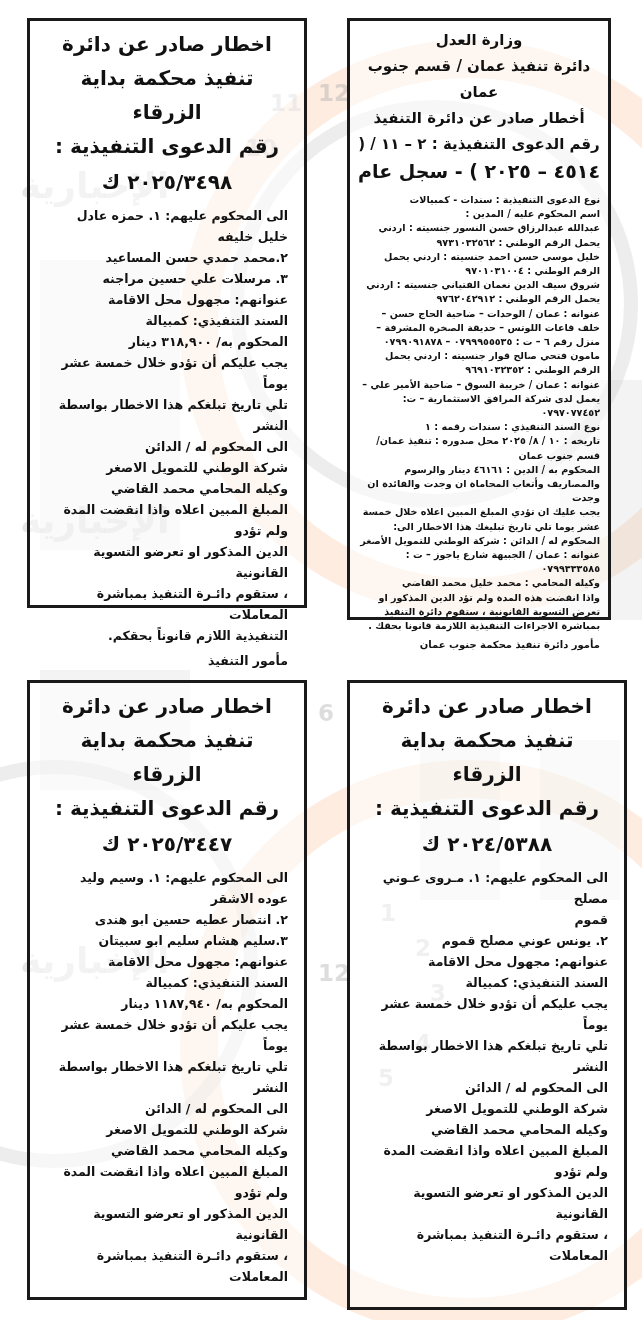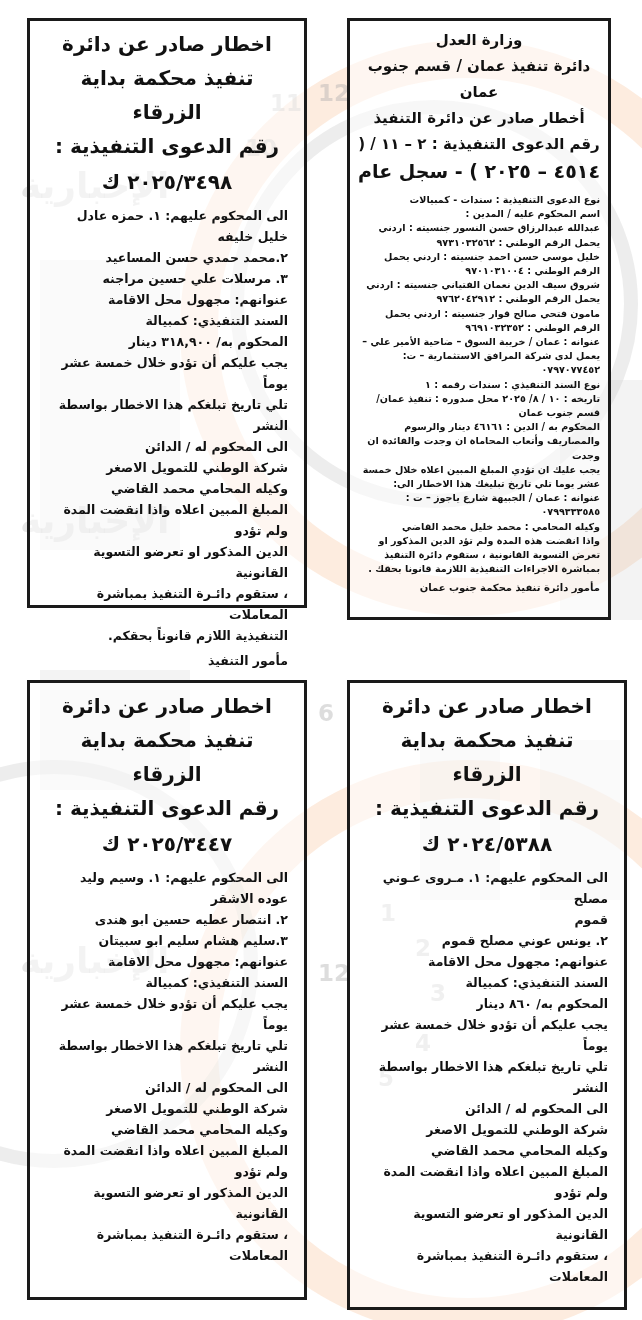--- a/index.html
+++ b/index.html
@@ -95,44 +95,47 @@
   <div class="tr-head">عمان</div>
   <div class="tr-head">أخطار صادر عن دائرة التنفيذ</div>
   <div class="tr-head">رقم الدعوى التنفيذية : ٢ – ١١ / (</div>
   <div class="tr-num">٤٥١٤ – ٢٠٢٥ ) - سجل عام</div>
   <div class="tr-body">
     <div>نوع الدعوى التنفيذية : سندات - كمبيالات</div>
     <div>اسم المحكوم عليه / المدين :</div>
     <div>عبدالله عبدالرزاق حسن النسور جنسيته : اردني يحمل الرقم الوطني : ٩٧٣١٠٣٢٥٦٢</div>
     <div>خليل موسى حسن احمد جنسيته : اردني يحمل الرقم الوطني : ٩٧٠١٠٣١٠٠٤</div>
     <div>شروق سيف الدين نعمان الفتياني جنسيته : اردني يحمل الرقم الوطني : ٩٧٦٢٠٤٢٩١٢</div>
+    <div>عنوانه : عمان / الوحدات – ضاحية الحاج حسن – خلف قاعات اللوتس – حديقة الصخرة المشرفة – منزل رقم ٦ – ت : ٠٧٩٩٩٥٥٥٣٥ – ٠٧٩٩٠٩١٨٧٨</div>
     <div>مامون فتحي صالح قوار جنسيته : اردني يحمل الرقم الوطني : ٩٦٩١٠٣٢٣٥٢</div>
     <div>عنوانه : عمان / خريبة السوق – ضاحية الأمير علي – يعمل لدى شركة المرافق الاستثمارية – ت: ٠٧٩٧٠٧٧٤٥٢</div>
     <div>نوع السند التنفيذي : سندات رقمه : ١</div>
     <div>تاريخه : ١٠ / ٨/ ٢٠٢٥ محل صدوره : تنفيذ عمان/ قسم جنوب عمان</div>
     <div>المحكوم به / الدين : ٤٦١٦١ دينار والرسوم والمصاريف وأتعاب المحاماة ان وجدت والفائدة ان وجدت</div>
     <div>يجب عليك ان تؤدي المبلغ المبين اعلاه خلال خمسة عشر يوما تلي تاريخ تبليغك هذا الاخطار الى:</div>
+    <div>المحكوم له / الدائن : شركة الوطني للتمويل الأصغر</div>
     <div>عنوانه : عمان / الجبيهة شارع ياجوز – ت : ٠٧٩٩٣٣٣٥٨٥</div>
     <div>وكيله المحامي : محمد خليل محمد القاضي</div>
     <div>واذا انقضت هذه المدة ولم تؤد الدين المذكور او تعرض التسوية القانونية ، ستقوم دائرة التنفيذ بمباشرة الاجراءات التنفيذية اللازمة قانونا بحقك .</div>
   </div>
   <div class="tr-sign">مأمور دائرة تنفيذ محكمة جنوب عمان</div>
 </div>
 
 <div class="notice n-bl">
   <div class="big-head">اخطار صادر عن دائرة</div>
   <div class="big-head">تنفيذ محكمة بداية</div>
   <div class="big-head">الزرقاء</div>
   <div class="big-head">رقم الدعوى التنفيذية :</div>
   <div class="big-num">٢٠٢٥/٣٤٤٧ ك</div>
   <div class="line">الى المحكوم عليهم: ١. وسيم وليد عوده الاشقر</div>
   <div class="line">٢. انتصار عطيه حسين ابو هندى</div>
   <div class="line">٣.سليم هشام سليم ابو سبيتان</div>
   <div class="line">عنوانهم: مجهول محل الاقامة</div>
   <div class="line">السند التنفيذي: كمبيالة</div>
+  <div class="line">المحكوم به/ ١١٨٧,٩٤٠ دينار</div>
   <div class="line">يجب عليكم أن تؤدو خلال خمسة عشر يوماً</div>
   <div class="line">تلي تاريخ تبلغكم هذا الاخطار بواسطة النشر</div>
   <div class="line">الى المحكوم له / الدائن</div>
   <div class="line">شركة الوطني للتمويل الاصغر</div>
   <div class="line">وكيله المحامي محمد القاضي</div>
   <div class="line">المبلغ المبين اعلاه واذا انقضت المدة ولم تؤدو</div>
   <div class="line">الدين المذكور او تعرضو التسوية القانونية</div>
   <div class="line">، ستقوم دائـرة التنفيذ بمباشرة المعاملات</div>
 
 </div>
@@ -141,21 +144,20 @@
   <div class="big-head">اخطار صادر عن دائرة</div>
   <div class="big-head">تنفيذ محكمة بداية</div>
   <div class="big-head">الزرقاء</div>
   <div class="big-head">رقم الدعوى التنفيذية :</div>
   <div class="big-num">٢٠٢٤/٥٣٨٨ ك</div>
   <div class="line">الى المحكوم عليهم: ١. مـروى عـوني مصلح</div>
   <div class="line">قموم</div>
   <div class="line">٢. يونس عوني مصلح قموم</div>
   <div class="line">عنوانهم: مجهول محل الاقامة</div>
   <div class="line">السند التنفيذي: كمبيالة</div>
-  <div class="line">المحكوم به/ ٨٦٠ دينار</div>
   <div class="line">يجب عليكم أن تؤدو خلال خمسة عشر يوماً</div>
   <div class="line">تلي تاريخ تبلغكم هذا الاخطار بواسطة النشر</div>
   <div class="line">الى المحكوم له / الدائن</div>
   <div class="line">شركة الوطني للتمويل الاصغر</div>
   <div class="line">وكيله المحامي محمد القاضي</div>
   <div class="line">المبلغ المبين اعلاه واذا انقضت المدة ولم تؤدو</div>
   <div class="line">الدين المذكور او تعرضو التسوية القانونية</div>
   <div class="line">، ستقوم دائـرة التنفيذ بمباشرة المعاملات</div>
 
 </div>

